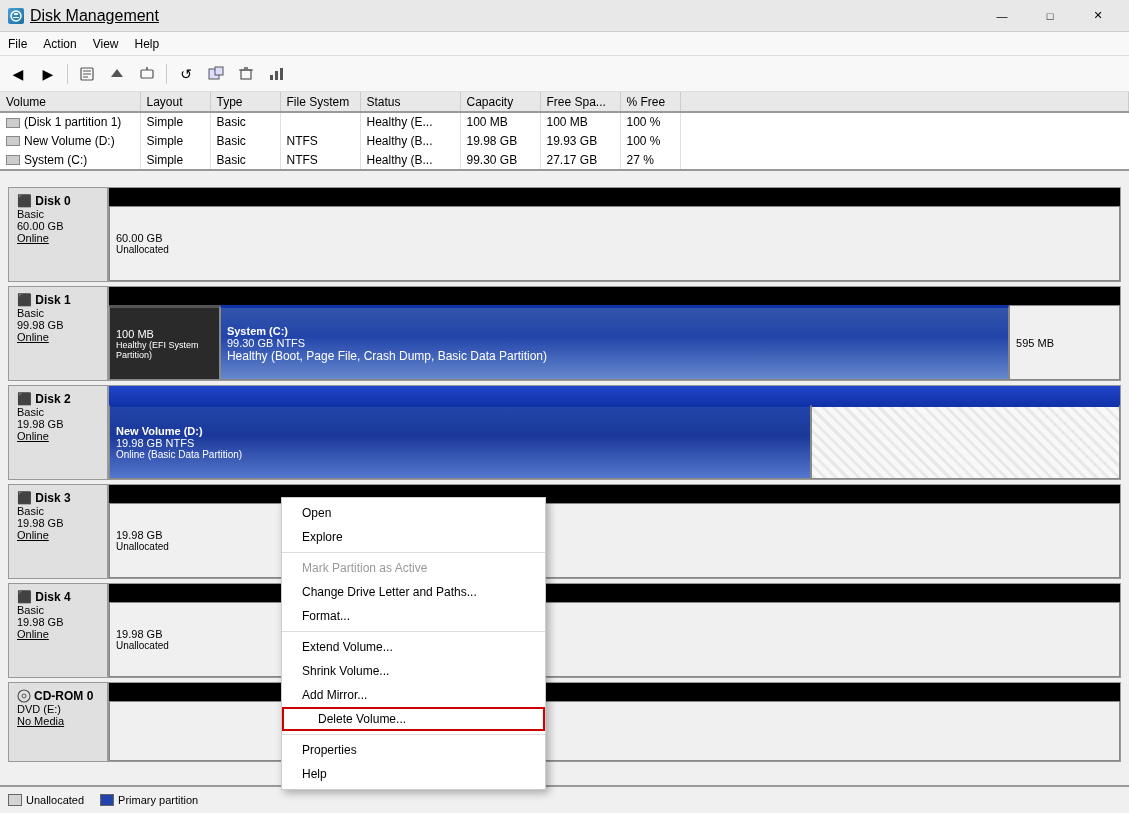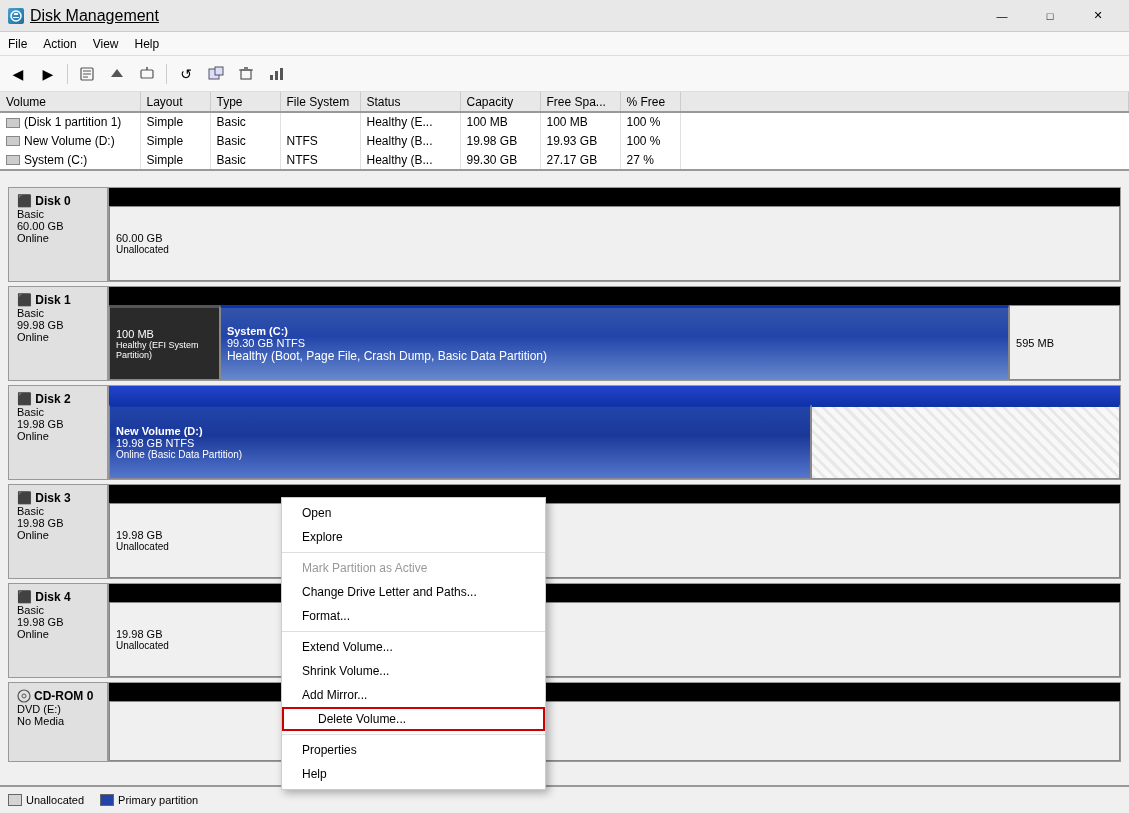--- a/index.html
+++ b/index.html
@@ -120,21 +120,21 @@
       border-right: 2px solid #999;
       padding: 6px 8px;
       flex-shrink: 0;
       display: flex;
       flex-direction: column;
       justify-content: flex-start;
     }
     .disk-label .disk-name { font-weight: bold; font-size: 12px; }
     .disk-label .disk-type { font-size: 11px; }
     .disk-label .disk-size { font-size: 11px; }
-    .disk-label .disk-status { font-size: 11px; }
+    .disk-label .disk-status { font-size: 11px; text-decoration: underline; }
     .disk-content {
       flex: 1;
       display: flex;
       flex-direction: column;
       position: relative;
       overflow: hidden;
     }
     .disk-top-bar {
       height: 18px;
       background: black;

